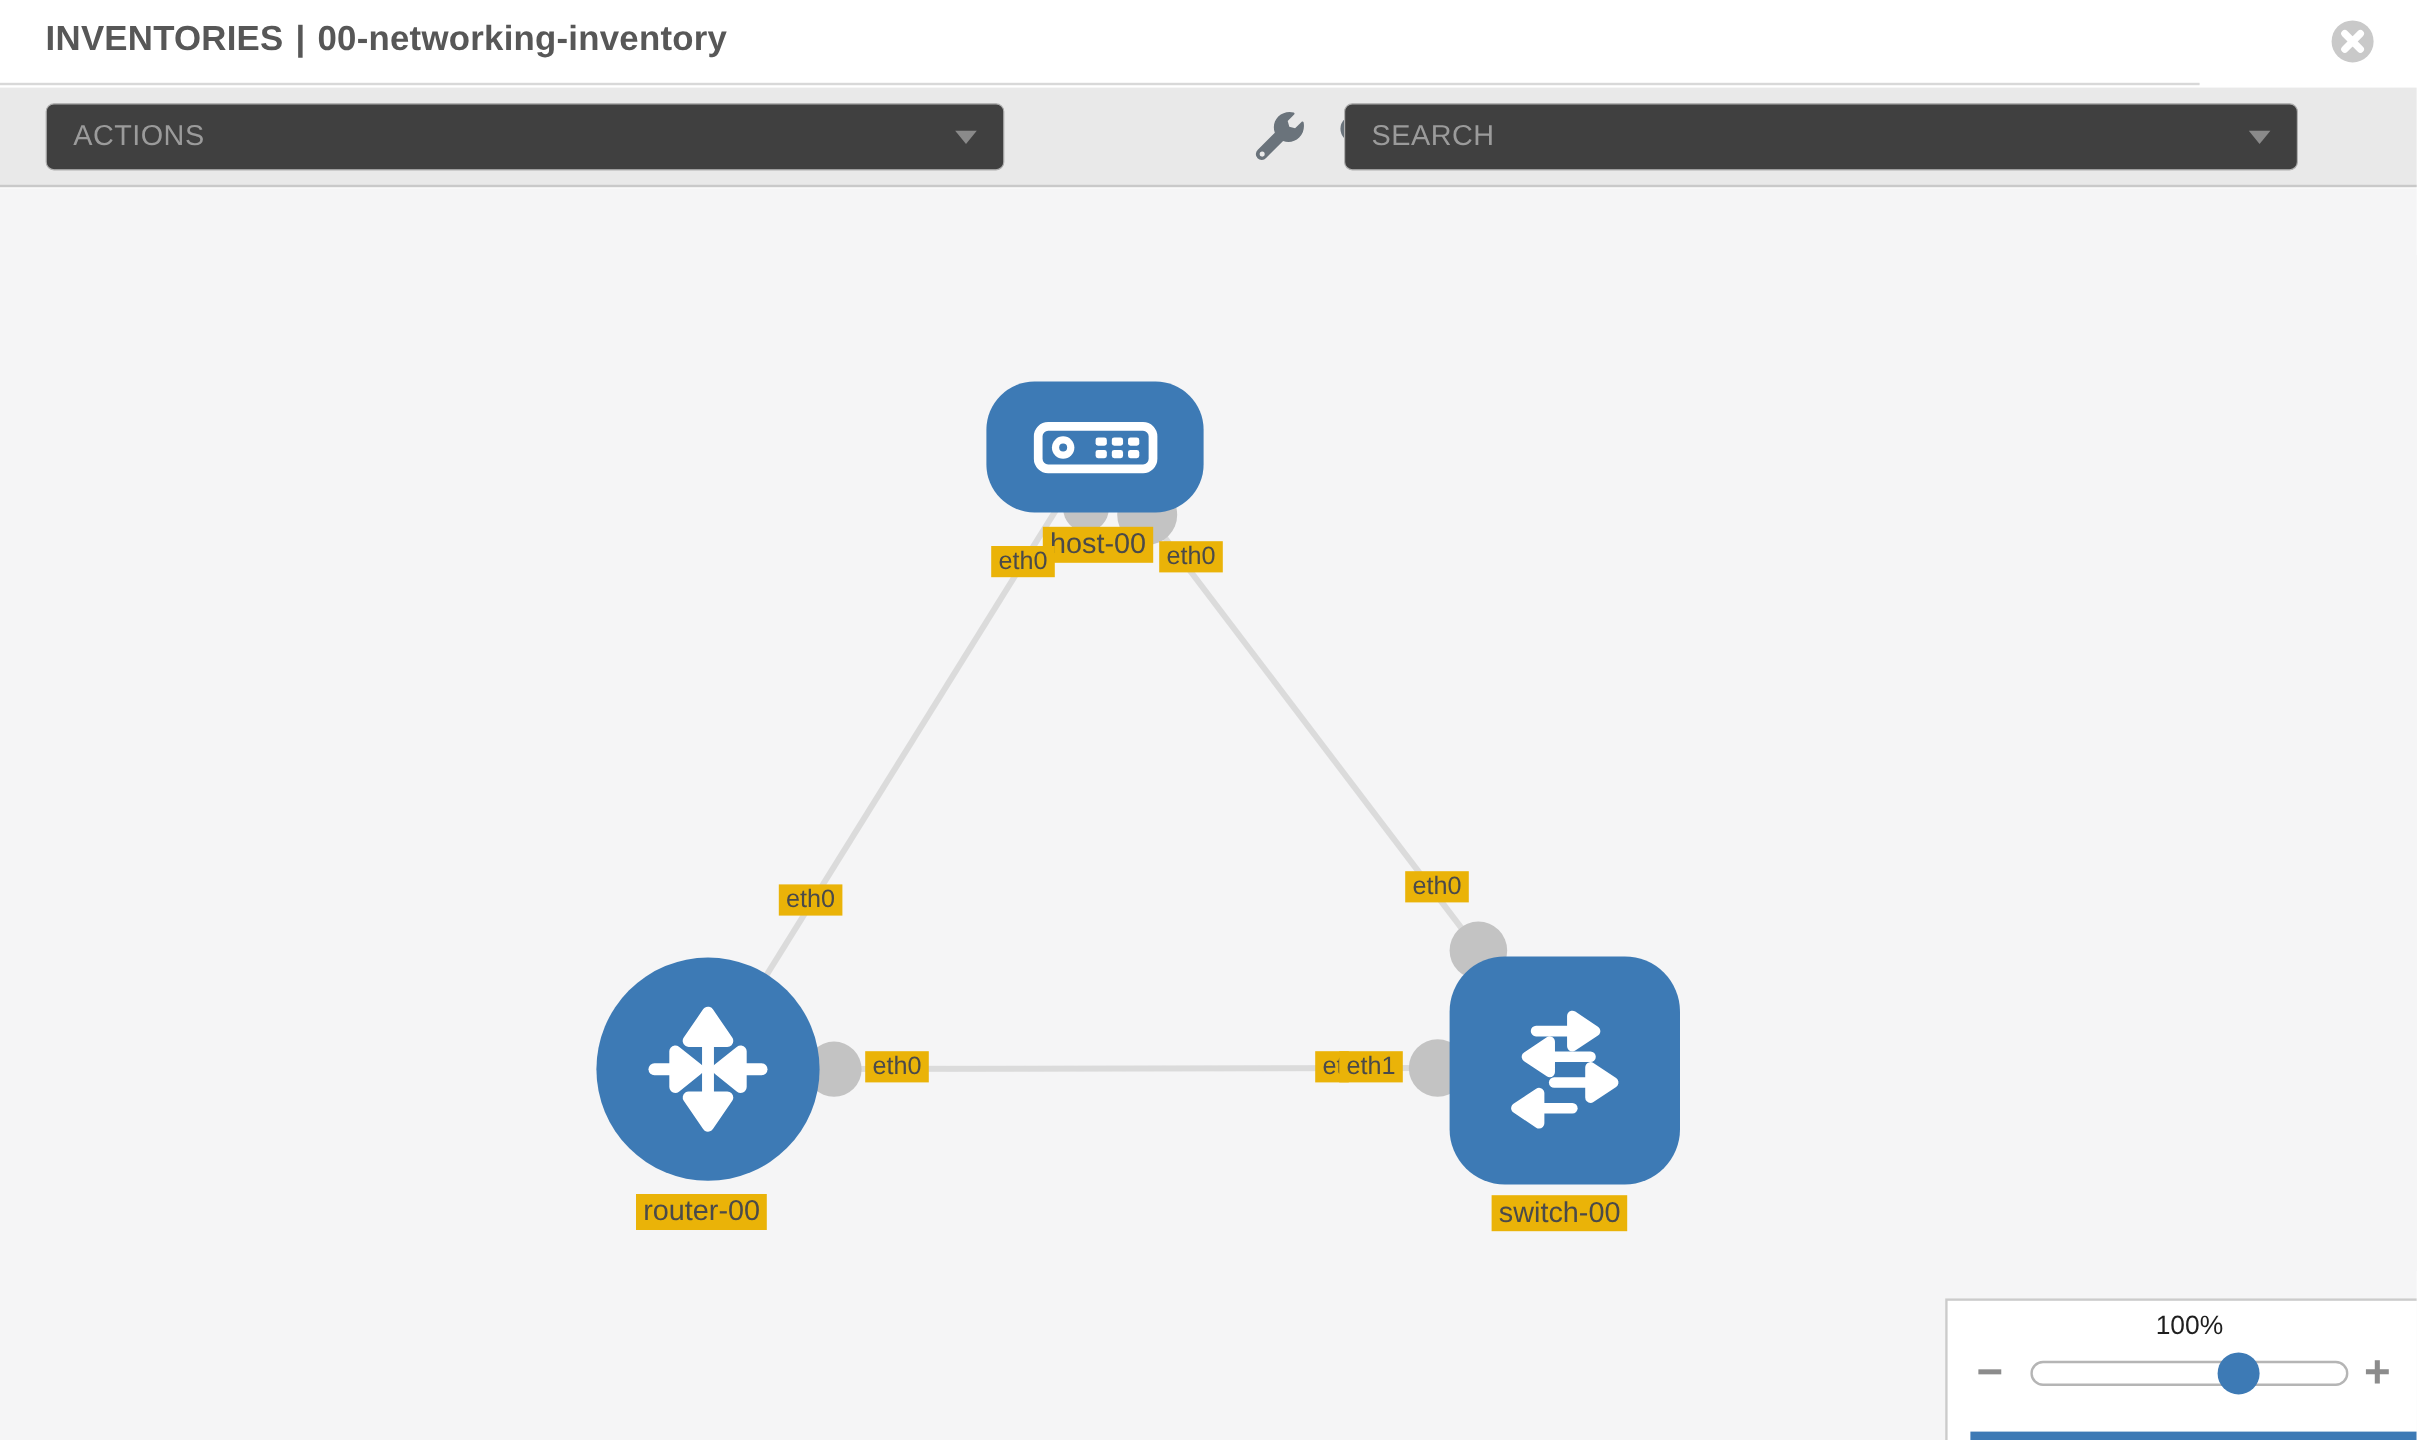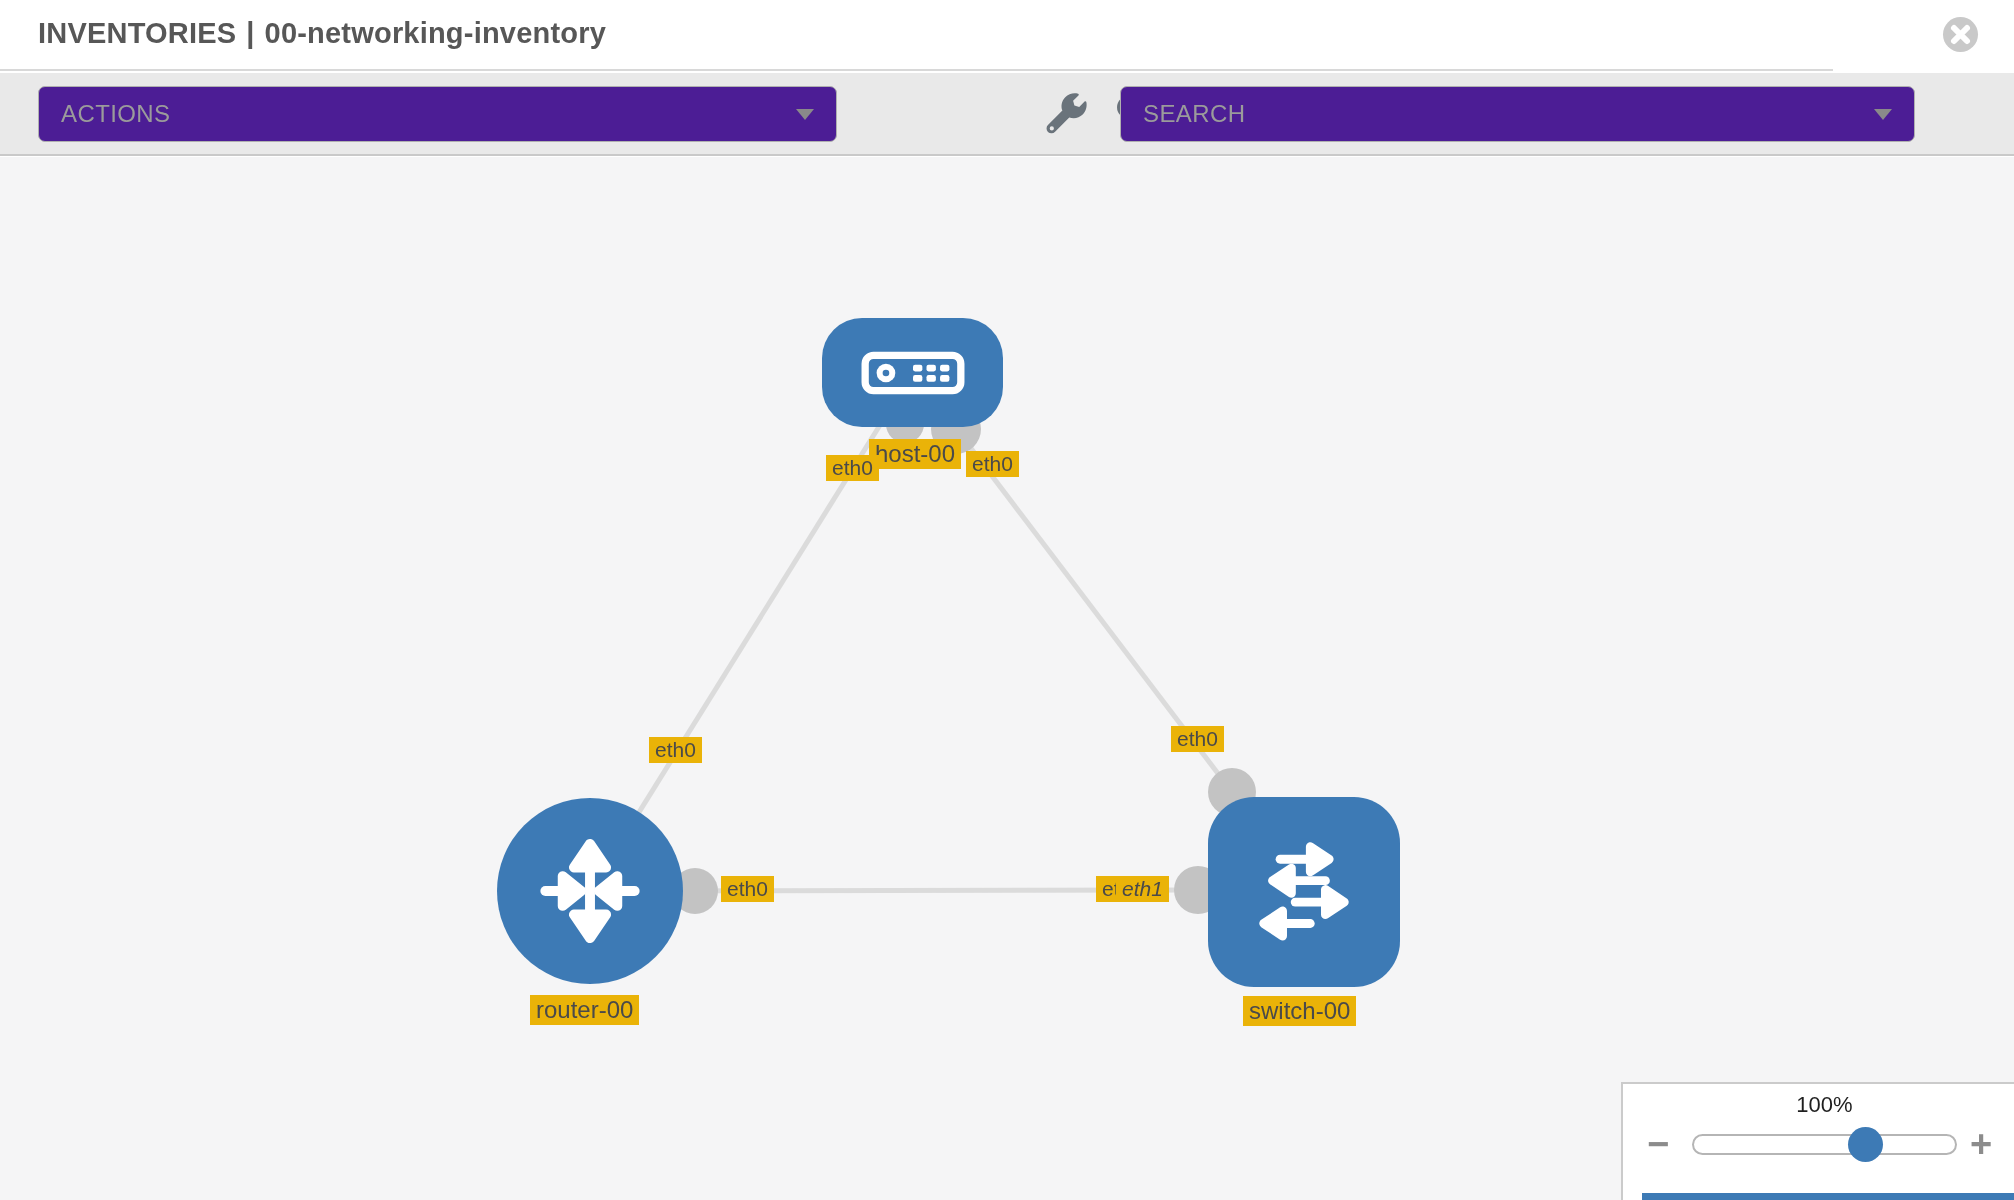--- a/index.html
+++ b/index.html
@@ -11,21 +11,21 @@
   .header { position:absolute; left:0; top:0; width:1833px; height:71px;
             background:#fff; border-bottom:2px solid #d8d8d8; }
   .page-title { position:absolute; left:38px; top:17px; font-size:29px; font-weight:bold;
                 color:#575757; letter-spacing:.2px; }
   .page-title .sep { margin:0 10px; }
   .close-btn { position:absolute; left:1942px; top:16px; width:37px; height:37px; cursor:pointer; }
 
   
   .toolbar { position:absolute; left:0; top:73px; width:2014px; height:83px;
              background:#e9e9e9; border-bottom:2px solid #c9c9c9; }
-  .select-box { position:absolute; top:13px; height:56px; background:#4c1d95;
+  .select-box { position:absolute; top:13px; height:56px; background:#404040;
                 border:1px solid #b0b0b0; border-radius:7px; display:flex;
                 align-items:center; padding:0 22px; cursor:pointer; }
   .select-box .label { font-size:24px; color:#9b9b9b; letter-spacing:.4px; flex:1; }
   .caret { width:0; height:0; border-left:9px solid transparent; border-right:9px solid transparent;
            border-top:11px solid #8a8a8a; margin-left:14px; }
   .actions-box { left:38px; width:799px; }
   .search-box { left:1120px; width:795px; }
   .tool-icon { position:absolute; top:92px; width:46px; height:46px; cursor:pointer; }
   .wrench-pos { left:1043px; }
   .key-pos { left:1113px; }
@@ -170,21 +170,21 @@
     <div class="chip chip-name" style="left:869px; top:282px;">host-00</div>
     <div class="chip chip-name" style="left:530px; top:838px;text-align:center;">router-00</div>
     <div class="chip chip-name" style="left:1243px; top:839px;">switch-00</div>
 
     <div class="chip chip-if" style="left:826px; top:298px;">eth0</div>
     <div class="chip chip-if" style="left:966px; top:294px;">eth0</div>
     <div class="chip chip-if" style="left:649px; top:580px;">eth0</div>
     <div class="chip chip-if" style="left:1171px; top:569px;">eth0</div>
     <div class="chip chip-if" style="left:721px; top:719px;">eth0</div>
     <div class="chip chip-if chip-under" style="left:1096px; top:719px;">eth0</div>
-    <div class="chip chip-if" style="left:1116px; top:719px;font-style:italic;">eth1</div>
+    <div class="chip chip-if" style="left:1116px; top:719px;">eth1</div>
 
     <div class="zoom-panel">
       <div class="zoom-value">100%</div>
       <div class="zoom-minus">−</div>
       <div class="zoom-track"></div>
       <div class="zoom-handle"></div>
       <div class="zoom-plus">+</div>
     </div>
 
     <div class="bottom-accent"></div>

